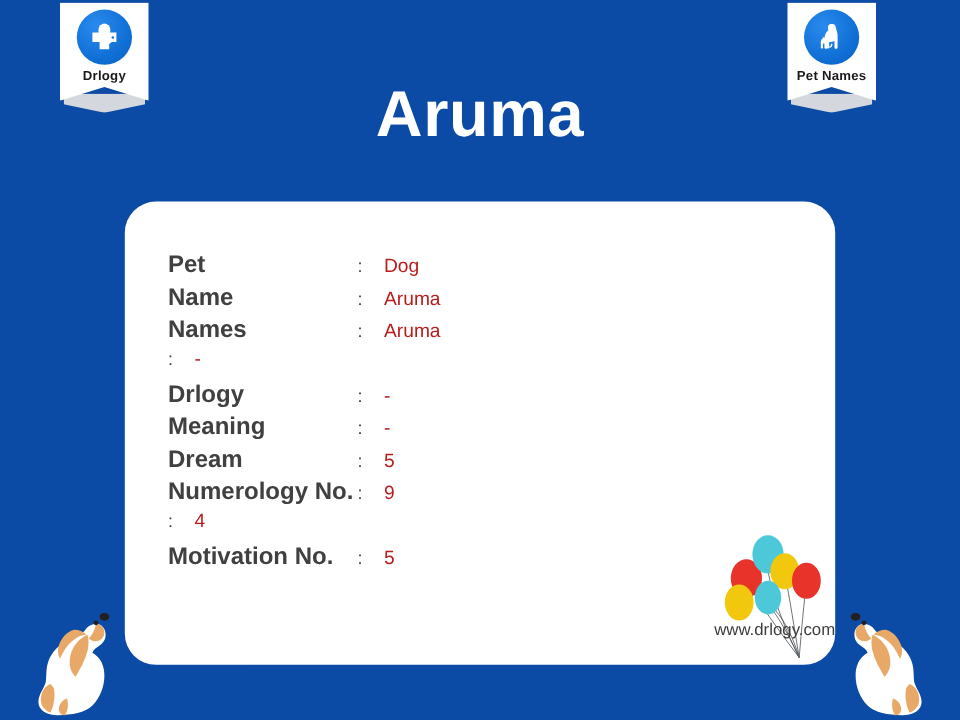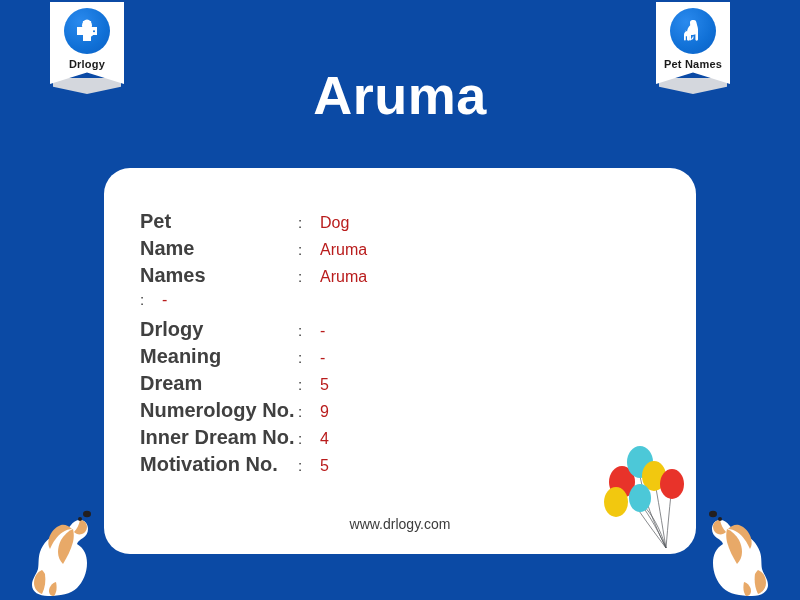--- a/index.html
+++ b/index.html
@@ -44,21 +44,21 @@
   .card{
     position:absolute;left:104px;top:168px;width:592px;height:386px;
     background:#ffffff;border-radius:26px;overflow:hidden;
   }
   .rows{position:absolute;left:36px;top:42px;}
   .row{display:flex;align-items:baseline;height:27px;}
   .row .label{width:158px;font-size:20px;font-weight:bold;color:#404040;}
   .row .colon{width:22px;font-size:15px;color:#3a3a3a;}
   .row .value{font-size:16px;color:#b91c1c;}
   .footer{
-    position:absolute;left:0;right:0;bottom:22px;text-align:center;
+    position:absolute;left:0;right:0;bottom:22px;text-align:right;
     font-size:14px;color:#3c3c3c;
   }
   .balloons{position:absolute;right:4px;bottom:0px;width:96px;height:118px;}
 
   
   .dog{position:absolute;bottom:0;width:112px;height:108px;}
   #dog-left{left:18px;}
   #dog-right{right:18px;}
 </style>
 </head>
@@ -146,21 +146,20 @@
         <span class="value">5</span>
       </div>
 
       <div class="row">
         <span class="label">Numerology No.</span>
         <span class="colon">:</span>
         <span class="value">9</span>
       </div>
 
       <div class="row">
-        <span class="label">Inner Dream No.</span>
         <span class="colon">:</span>
         <span class="value">4</span>
       </div>
 
       <div class="row">
         <span class="label">Motivation No.</span>
         <span class="colon">:</span>
         <span class="value">5</span>
       </div>
 

